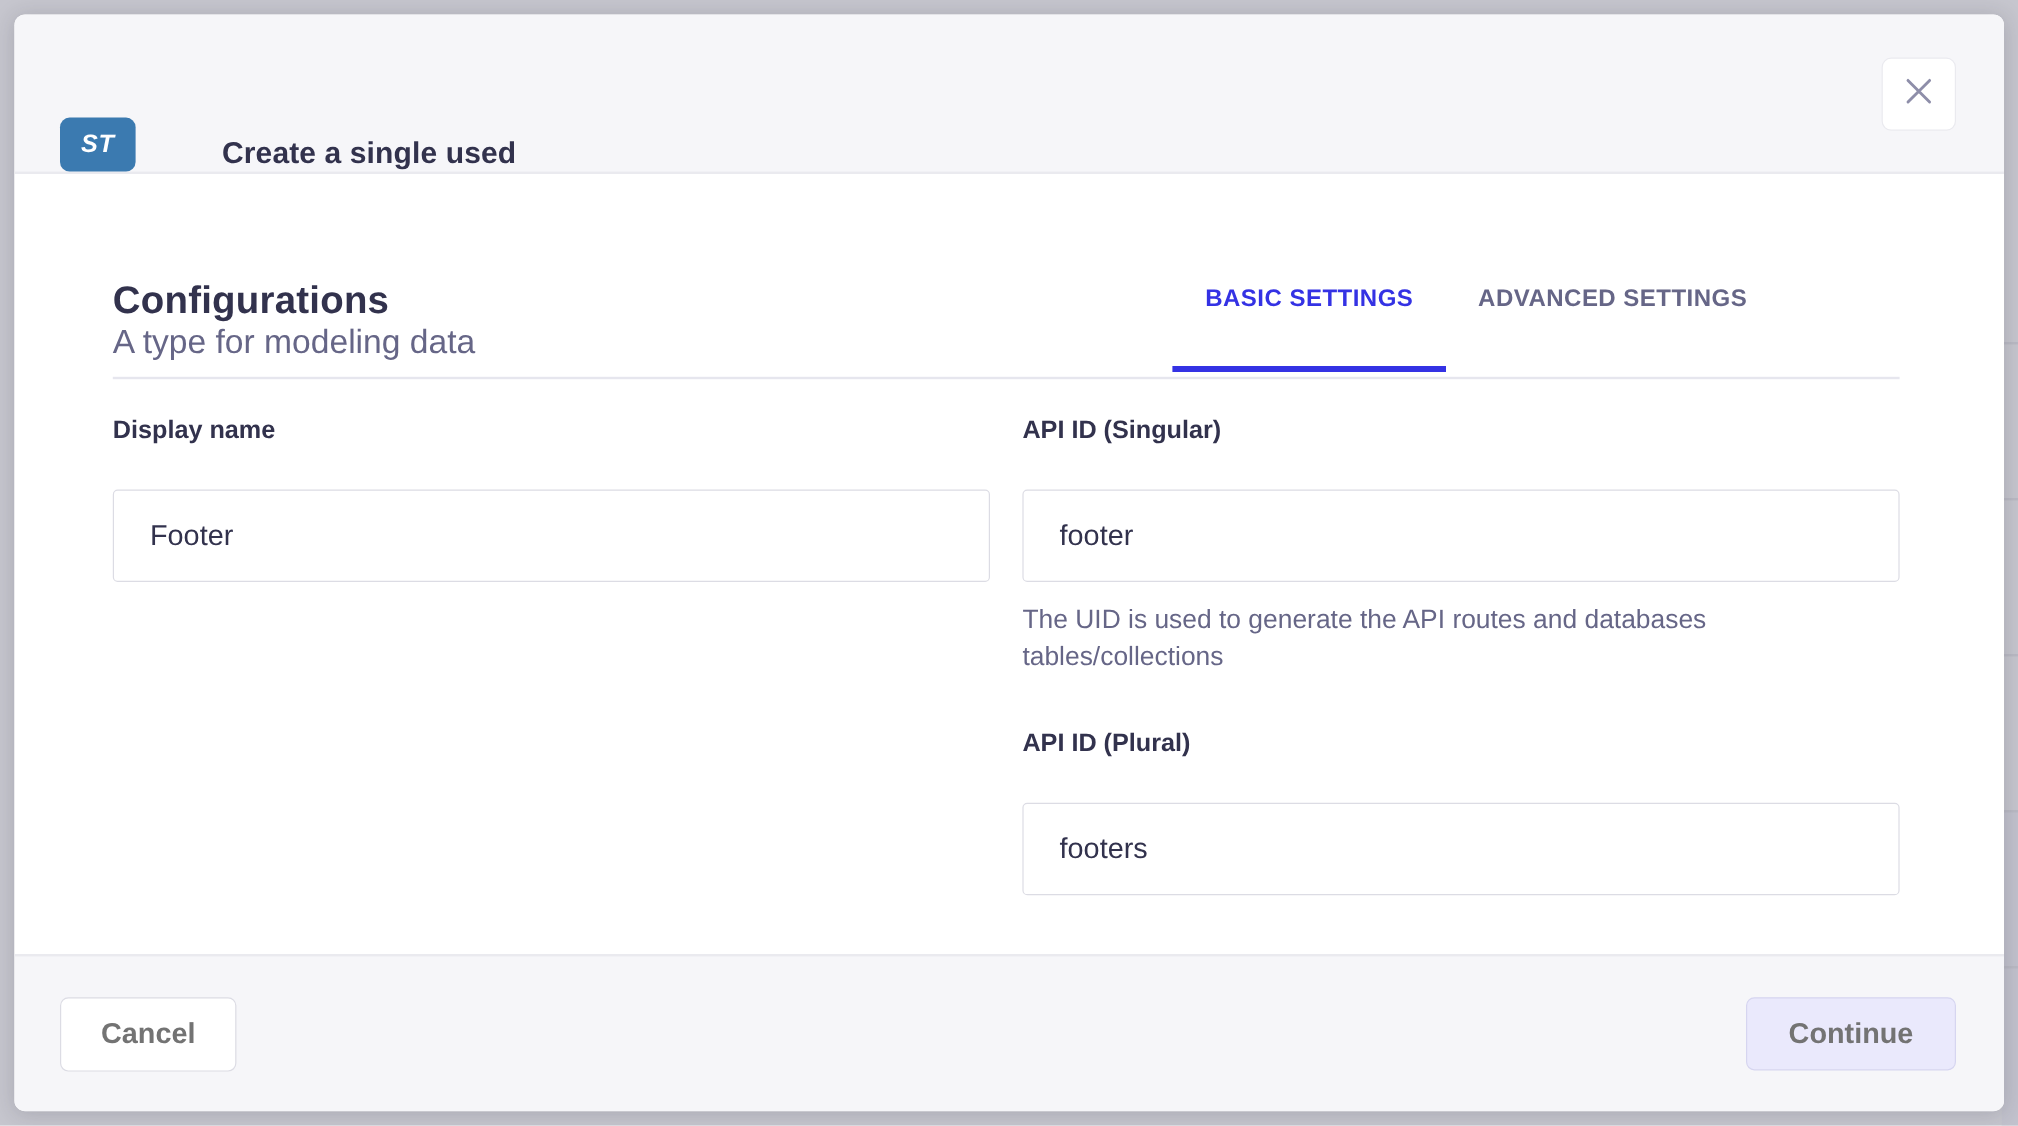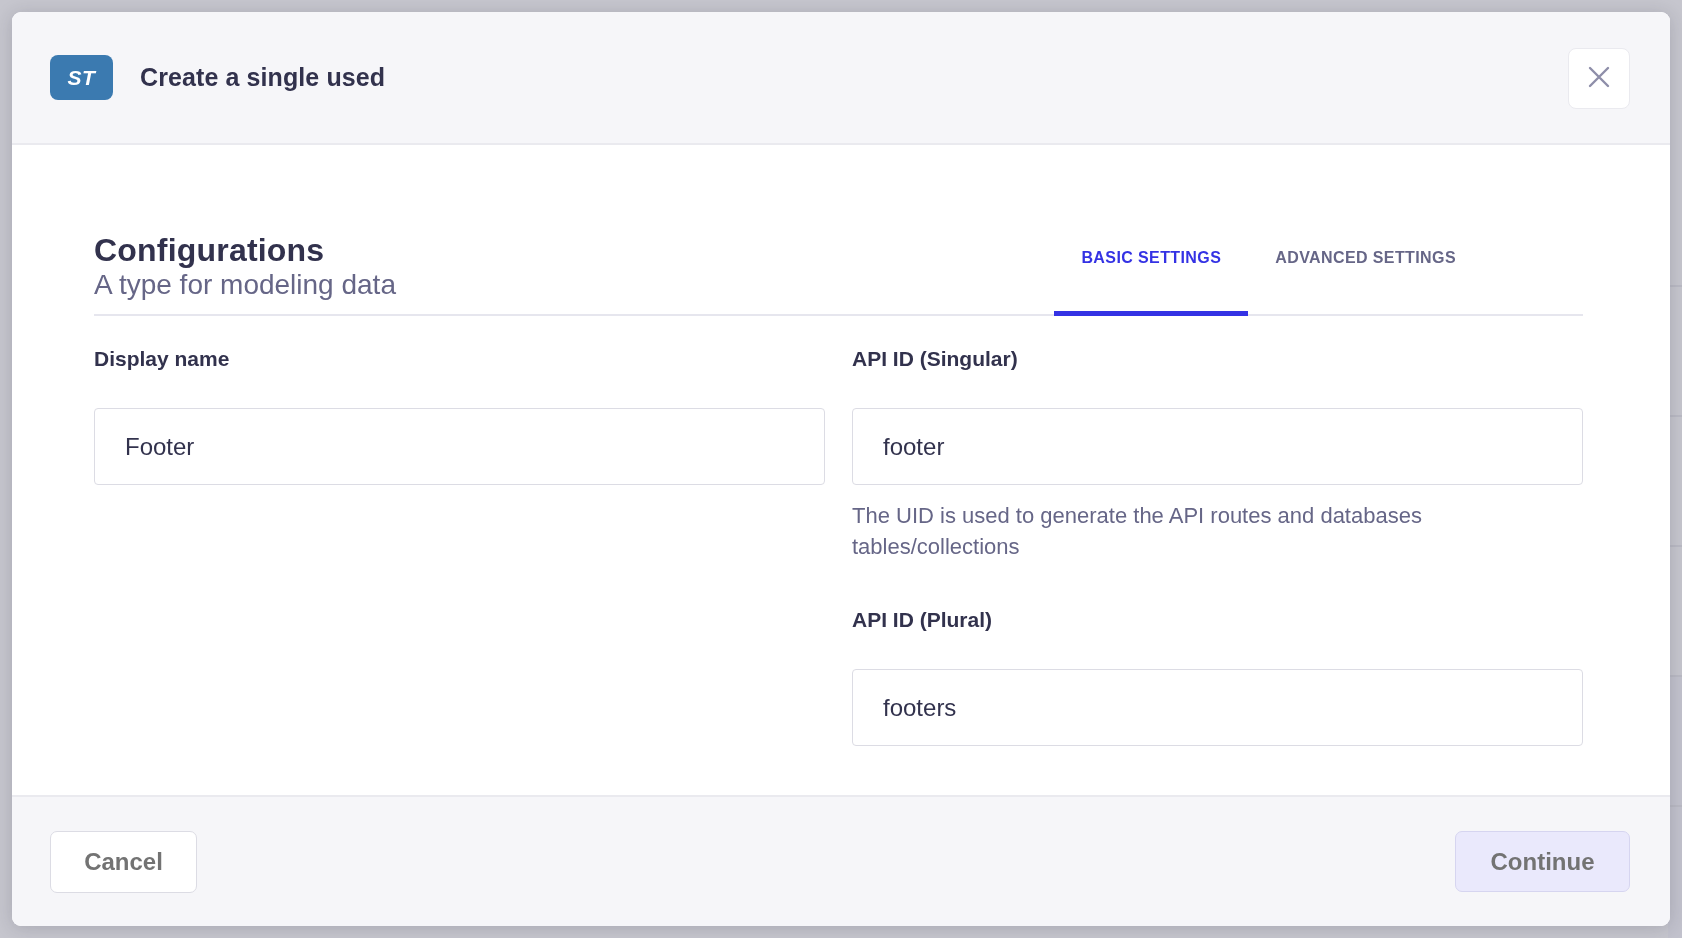--- a/index.html
+++ b/index.html
@@ -42,23 +42,24 @@
     flex-direction: column;
   }
 
   
   .modal-header {
     height: 133px;
     flex: 0 0 133px;
     background: #f6f6f9;
     border-bottom: 2px solid #eaeaef;
     display: flex;
-    align-items: center;
+    align-items: flex-end;
     padding: 0 40px 0 38px;
     position: relative;
+    gap: 45px;
   }
   .st-badge {
     width: 63px;
     height: 45px;
     border-radius: 8px;
     background: #3b7ab0;
     color: #ffffff;
     font-weight: bold;
     font-style: italic;
     font-size: 21px;
@@ -91,21 +92,21 @@
 
   
   .modal-body {
     flex: 1 1 auto;
     background: #ffffff;
     padding: 87px 87px 0 82px;
   }
   .config-header-row {
     display: flex;
     justify-content: space-between;
-    align-items: flex-end;
+    align-items: center;
     border-bottom: 2px solid #e6e6ee;
   }
   .config-titles { padding-bottom: 13px; }
   .config-heading {
     font-size: 32px;
     font-weight: 600;
     color: #32324d;
     letter-spacing: 0.2px;
   }
   .config-subtitle {
@@ -114,21 +115,21 @@
     color: #666687;
   }
   .tabs {
     display: flex;
     align-items: flex-end;
     margin-right: 100px;
   }
   .tab {
     position: relative;
     padding: 0 27px 47px 27px;
-    font-size: 16px;
+    font-size: 20px;
     font-weight: bold;
     letter-spacing: 0.4px;
     color: #666687;
     cursor: pointer;
     white-space: nowrap;
   }
   .tab.active { color: #3432e4; }
   .tab.active::after {
     content: "";
     position: absolute;

